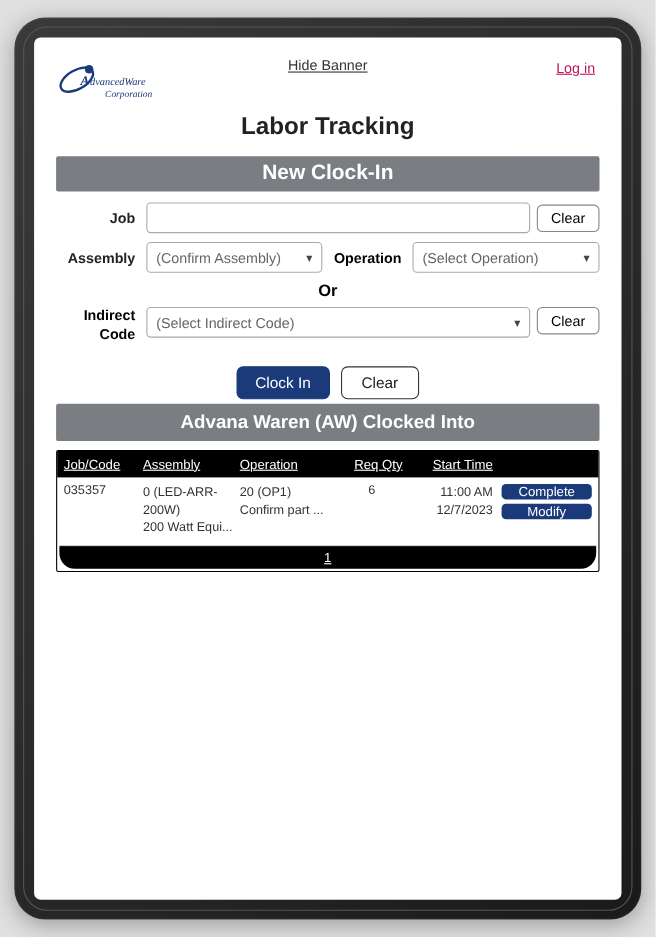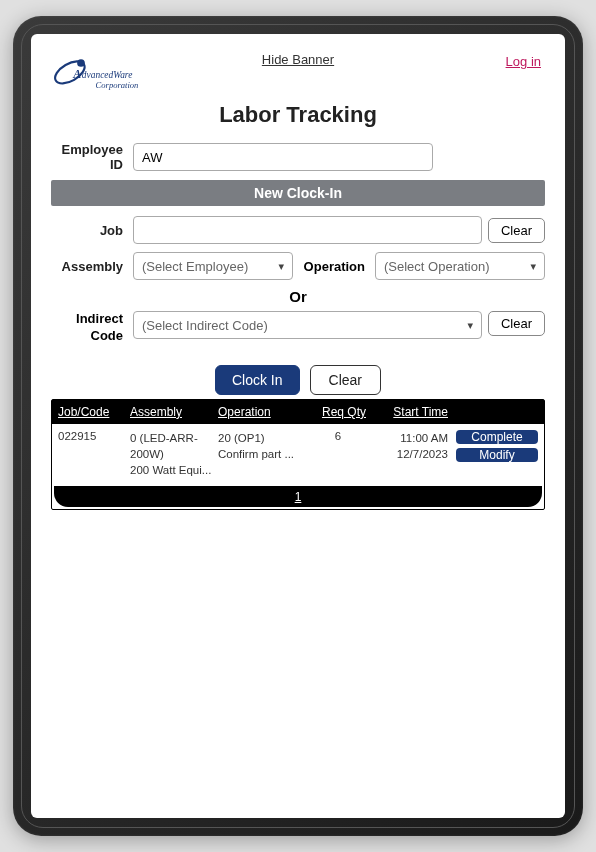--- a/index.html
+++ b/index.html
@@ -89,21 +89,21 @@
       border:1px solid #aaa;
       border-radius:4px;
       padding:5px 8px;
       font-size:13px;
       height:28px;
     }
     .section-header {
       background:#7a7d82;
       color:#fff;
       text-align:center;
-      font-size:14px;
+      font-size:19px;
       font-weight:bold;
       padding:5px 0;
       margin-top:6px;
       margin-bottom:10px;
       border-radius:2px;
     }
     .btn {
       border:1px solid #888;
       background:#fff;
       border-radius:5px;
@@ -250,38 +250,34 @@
         <ellipse cx="22" cy="22" rx="19" ry="10" transform="rotate(-30 22 22)" fill="none" stroke="#1a3a7a" stroke-width="2.5"></ellipse>
         <circle cx="35" cy="11" r="4.5" fill="#1a3a7a"></circle>
         <text x="26" y="28" font-size="14" fill="#1a3a7a" font-weight="bold" font-style="italic">A</text>
         <text x="36" y="28" font-size="11" fill="#1a3a7a" font-style="italic">dvancedWare</text>
         <text x="52" y="40" font-size="10" fill="#1a3a7a" font-style="italic">Corporation</text>
       </svg>
     </div>
 
     <h1 class="page-title">Labor Tracking</h1>
 
-    <div class="form-row">
-      <div class="label">Employee ID</div>
-      <input class="text-input emp" value="AW" style="">
-    </div>
 
     <div class="section-header">New Clock-In</div>
 
     <div class="form-row">
       <div class="label">Job</div>
       <input class="text-input" style="">
       <button class="btn">Clear</button>
     </div>
 
     <div class="two-col">
       <div class="col">
         <div class="label">Assembly</div>
         <div class="select">
-            <span>(Select Employee)</span>
+            <span>(Confirm Assembly)</span>
           </div>
       </div>
       <div class="col">
         <div class="op-label">Operation</div>
         <div class="select">
             <span>(Select Operation)</span>
           </div>
       </div>
     </div>
 
@@ -296,33 +292,34 @@
           <span>(Select Indirect Code)</span>
         </div>
       <button class="btn">Clear</button>
     </div>
 
     <div class="action-row">
       <button class="btn-primary">Clock In</button>
       <button class="btn-secondary">Clear</button>
     </div>
 
+    <div class="clocked-header">Advana Waren (AW) Clocked Into</div>
 
     <div class="table-container">
       <div class="table-header">
         <div class="col-job">Job/Code</div>
         <div class="col-asm">Assembly</div>
         <div class="col-op">Operation</div>
         <div class="col-req">Req Qty</div>
         <div class="col-start">Start Time</div>
         <div class="col-act"></div>
       </div>
 
       <div class="table-row">
-        <div class="cell-job">022915</div>
+        <div class="cell-job">035357</div>
         <div class="cell-asm">
           <div>0 (LED-ARR-200W)</div>
           <div>200 Watt Equi...</div>
         </div>
         <div class="cell-op">
           <div>20 (OP1)</div>
           <div>Confirm part ...</div>
         </div>
         <div class="cell-req">6</div>
         <div class="cell-start">

